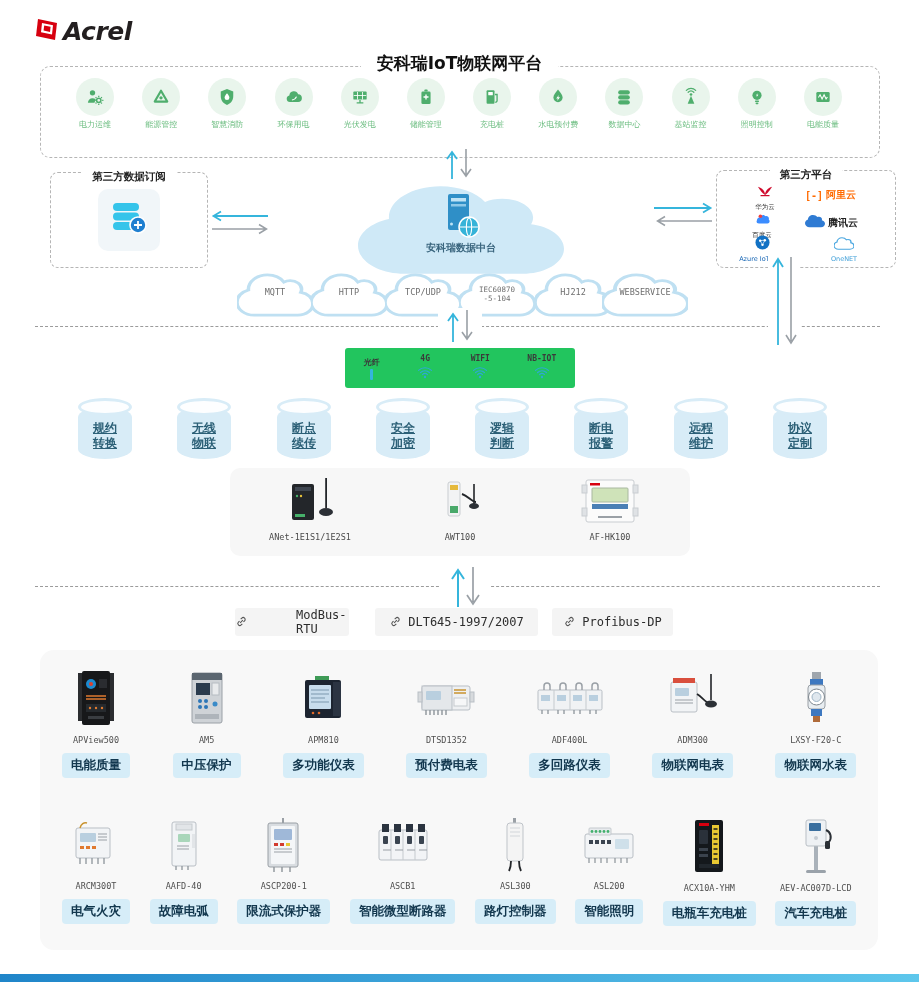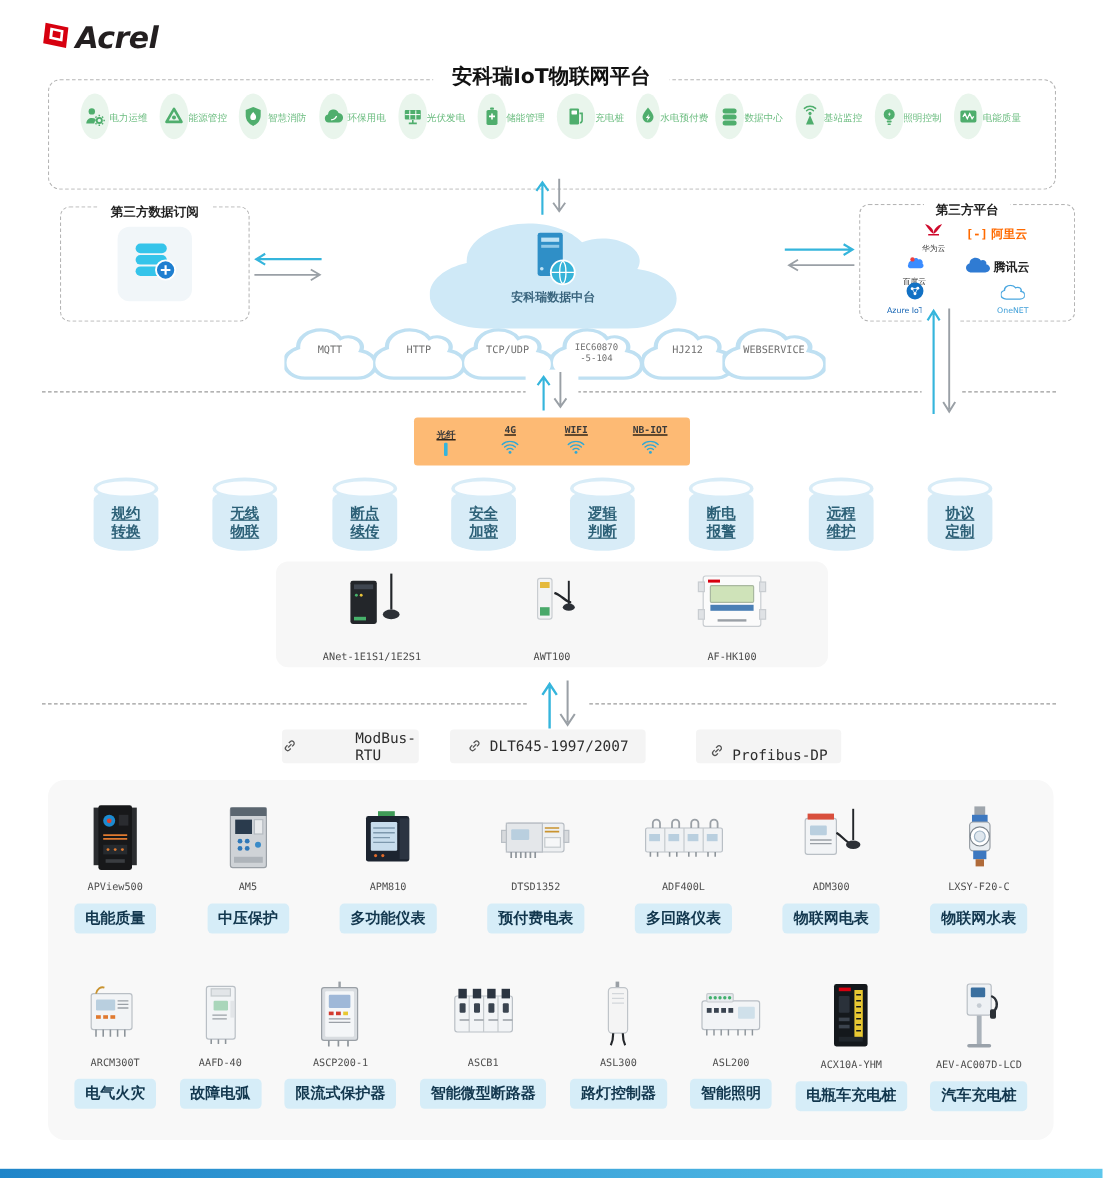--- a/index.html
+++ b/index.html
@@ -7,21 +7,21 @@
          font-family:"DejaVu Sans","Liberation Sans",sans-serif;}
   .abs{position:absolute;}
   
   .logo{left:34px;top:16px;display:flex;align-items:flex-end;gap:3px;}
   .logo-text{font-size:25px;font-weight:bold;font-style:italic;color:#231f20;letter-spacing:-.5px;}
   
   .top-box{left:40px;top:66px;width:838px;height:90px;border:1px dashed #b5b5b5;border-radius:10px;}
   .top-title{left:0;right:0;top:52px;text-align:center;}
   .top-title span{background:#fff;padding:0 16px;font-size:17px;font-weight:bold;color:#111;}
   .apps{left:41px;top:78px;width:836px;display:flex;justify-content:space-between;padding:0 26px;box-sizing:border-box;}
-  .app{display:flex;align-items:center;width:56px;}
+  .app{display:flex;flex-direction:column;align-items:center;width:56px;}
   .app-circle{width:38px;height:38px;border-radius:50%;background:#e9f5ec;display:flex;align-items:center;justify-content:center;}
   .app-label{margin-top:3px;font-size:8px;color:#6cbd80;white-space:nowrap;}
   
   .dash-box{border:1px dashed #b5b5b5;border-radius:8px;}
   .dash-title{left:0;right:0;top:-8px;text-align:center;}
   .dash-title span{background:#fff;padding:0 10px;font-size:10.5px;font-weight:bold;color:#222;}
   .sub-box{left:50px;top:172px;width:156px;height:94px;}
   .db-tile{left:47px;top:16px;width:62px;height:62px;background:#f1f6f9;border-radius:10px;display:flex;align-items:center;justify-content:center;}
   .tp-box{left:716px;top:170px;width:178px;height:96px;}
   .prov{position:absolute;display:flex;flex-direction:column;align-items:center;width:78px;}
@@ -36,36 +36,36 @@
   .cloud-main{left:358px;top:180px;}
   .cloud-label{left:358px;top:241px;width:206px;text-align:center;font-size:10px;font-weight:bold;color:#3a657e;}
   
   .pcloud{top:272px;width:76px;height:46px;}
   .pcloud .txt{position:absolute;left:0;right:0;top:16px;text-align:center;font-size:8.5px;line-height:9px;
                color:#6f6f6f;font-family:"DejaVu Sans Mono",monospace;white-space:pre-line;}
   
   .divider{border-top:1px dashed #9b9b9b;height:0;}
   .arr-bg{background:#fff;}
   
-  .net-box{left:345px;top:348px;width:230px;height:40px;background:#fdba74;border-radius:3px;
-           display:flex;justify-content:space-around;align-items:center;text-decoration:underline;}
+  .net-box{left:345px;top:348px;width:230px;height:40px;background:#22c55e;border-radius:3px;
+           display:flex;justify-content:space-around;align-items:center;}
   .net-item{display:flex;flex-direction:column;align-items:center;gap:1px;}
   .net-label{font-size:8px;font-weight:bold;color:#3a3a3a;font-family:"DejaVu Sans Mono",monospace;}
   .fiber{width:3px;height:11px;background:#35b5dc;border-radius:1px;}
   
   .cyl{top:398px;width:54px;height:64px;}
   .cyl-body{position:absolute;top:9px;left:0;width:54px;height:52px;background:#d8ecf7;border-radius:27px/10px;}
   .cyl-ellipse{position:absolute;top:0;left:0;width:54px;height:18px;border-radius:50%;
                background:#fdfeff;border:3px solid #d8ecf7;box-sizing:border-box;}
   .cyl-text{position:absolute;top:23px;left:0;width:100%;text-align:center;
             font-size:12px;font-weight:bold;color:#2c6077;line-height:15px;text-decoration:underline;}
   
   .gw-box{left:230px;top:468px;width:460px;height:88px;background:#f7f7f7;border-radius:10px;}
   .gw{position:absolute;top:476px;width:140px;text-align:center;}
-  .gw-model{margin-top:13px;font-size:8.5px;color:#4a4a4a;font-family:"DejaVu Sans Mono",monospace;}
+  .gw-model{margin-top:2px;font-size:8.5px;color:#4a4a4a;font-family:"DejaVu Sans Mono",monospace;}
   
   .chip{top:608px;height:28px;background:#f4f4f4;border-radius:3px;display:flex;align-items:center;justify-content:center;gap:6px;}
   .chip-text{font-size:12px;color:#2d2d2d;font-family:"DejaVu Sans Mono",monospace;}
   
   .prod-box{left:40px;top:650px;width:838px;height:300px;background:#f8f8f8;border-radius:14px;}
   .prow{position:absolute;left:40px;width:838px;display:flex;justify-content:space-between;
         padding:0 22px;box-sizing:border-box;gap:16px;}
   .prow1{top:668px;}
   .prow2{top:816px;}
   .pcell{display:flex;flex-direction:column;align-items:center;min-width:0;}
@@ -268,21 +268,21 @@
     <svg width="62" height="26" viewBox="0 0 62 26" fill="none">
         <path d="M2 6h56M51 1.5L58.5 6 51 10.5" stroke="#35b5dc" stroke-width="1.8"></path>
         <path d="M60 19H6M13 14.5L5.5 19l7.5 4.5" stroke="#9aa0a6" stroke-width="1.5"></path>
       </svg>
   </div>
 
   <div class="abs dash-box tp-box">
     <div class="abs dash-title">
       <span>第三方平台</span>
     </div>
-    <div class="prov" style="left:22px;top:12px;">
+    <div class="prov" style="left:9px;top:12px;">
       <span><svg width="18" height="13" viewBox="0 0 24 16">
             <path d="M2.5 1.5C7 8.5 10.5 12 12 12.5c.3-4.5-3.5-9.5-9.5-11z" fill="#cf0a2c"></path>
             <path d="M21.5 1.5C17 8.5 13.5 12 12 12.5c-.3-4.5 3.5-9.5 9.5-11z" fill="#cf0a2c"></path>
             <path d="M6 13.5h12" stroke="#cf0a2c" stroke-width="1.6"></path>
           </svg></span>
       <span class="prov-label">华为云</span>
     </div>
     <div class="prov-inline" style="left:88px;top:17px;">
       <span class="ali-mark">[-]</span>
       <span class="ali-label">阿里云</span>
@@ -521,21 +521,21 @@
     <span class="chip-text">ModBus-RTU</span>
   </div>
   <div class="abs chip" style="left:375px;width:163px;">
     <span><svg width="13" height="13" viewBox="0 0 16 16" fill="none" stroke="#555" stroke-width="1.3">
           <path d="M6.3 9.7l3.4-3.4"></path>
           <path d="M7 5.2l1.4-1.4a2.4 2.4 0 013.4 3.4L10.4 8.6"></path>
           <path d="M9 10.8l-1.4 1.4a2.4 2.4 0 01-3.4-3.4L5.6 7.4"></path>
         </svg></span>
     <span class="chip-text">DLT645-1997/2007</span>
   </div>
-  <div class="abs chip" style="left:580px;width:121px;align-items:flex-end;">
+  <div class="abs chip" style="left:552px;width:121px;">
     <span><svg width="13" height="13" viewBox="0 0 16 16" fill="none" stroke="#555" stroke-width="1.3">
           <path d="M6.3 9.7l3.4-3.4"></path>
           <path d="M7 5.2l1.4-1.4a2.4 2.4 0 013.4 3.4L10.4 8.6"></path>
           <path d="M9 10.8l-1.4 1.4a2.4 2.4 0 01-3.4-3.4L5.6 7.4"></path>
         </svg></span>
     <span class="chip-text">Profibus-DP</span>
   </div>
 
   <div class="abs prod-box"></div>
 

